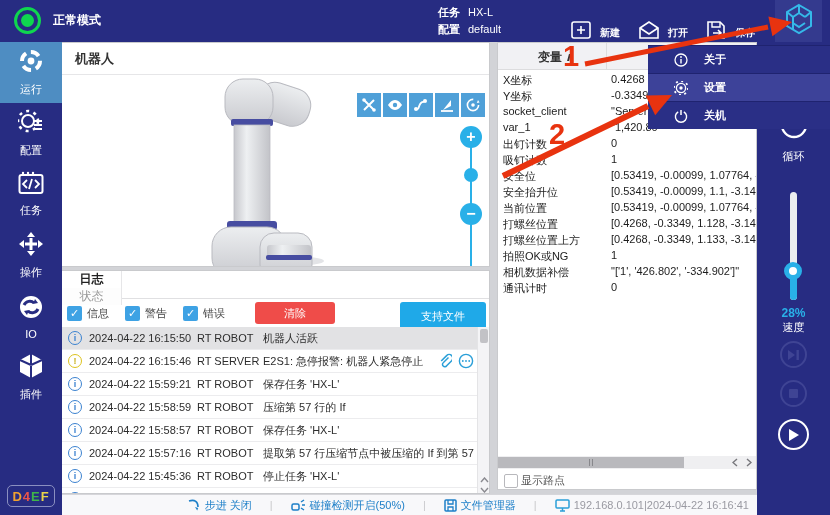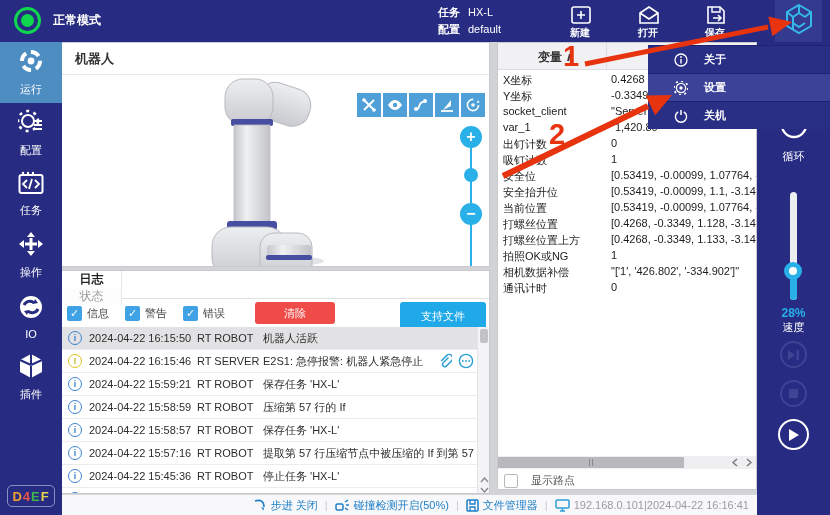--- a/index.html
+++ b/index.html
@@ -8,21 +8,21 @@
   #app { position:relative; width:830px; height:515px; background:#d2d3d7; overflow:hidden; }
 
   
   .topbar { position:absolute; left:0; top:0; width:830px; height:42px; background:#272c82; color:#fff; z-index:10; }
   .mode { position:absolute; left:14px; top:7px; display:flex; align-items:center; gap:12px; }
   .mode-ring { width:27px; height:27px; border-radius:50%; border:3px solid #0fd64f; display:flex; align-items:center; justify-content:center; }
   .mode-dot { width:13px; height:13px; border-radius:50%; background:#0fd64f; }
   .mode-label { font-size:12px; font-weight:bold; }
   .taskcfg { position:absolute; left:438px; top:4px; font-size:11px; line-height:17px; }
   .taskcfg .row span.lab { font-weight:bold; margin-right:8px; }
-  .tb-btn { position:absolute; top:3px; width:50px; height:38px; display:flex; flex-direction:column; align-items:flex-start; justify-content:space-between; padding:2px 0 1px; cursor:pointer; }
+  .tb-btn { position:absolute; top:3px; width:50px; height:38px; display:flex; align-items:flex-end; justify-content:space-between; padding:2px 0 1px; cursor:pointer; }
   .tb-btn svg { display:block; }
   .tb-btn .lbl { font-size:10px; font-weight:bold; }
   .logo-tile { position:absolute; right:8px; top:0; width:47px; height:42px; background:#343a8e; display:flex; align-items:center; justify-content:center; }
 
   
   .sidebar { position:absolute; left:0; top:42px; width:62px; height:473px; background:#272c82; z-index:5; }
   .side-item { width:62px; height:61px; display:flex; flex-direction:column; align-items:center; justify-content:center; gap:4px; color:#fff; cursor:pointer; }
   .side-item.active { background:#4e8dc2; }
   .side-item .lbl { font-size:11px; }
   .side-badge { position:absolute; left:7px; bottom:8px; width:48px; height:22px; border:1px solid #8a8fc0; border-radius:5px; display:flex; align-items:center; justify-content:center; font-size:13px; font-weight:bold; letter-spacing:1px; }
@@ -57,39 +57,39 @@
   .log-row.warning .log-icon::after { content:"!"; }
   .log-time { width:108px; flex:0 0 auto; }
   .log-source { width:66px; flex:0 0 auto; }
   .log-msg { flex:1; white-space:nowrap; overflow:hidden; }
   .log-attach { position:absolute; right:4px; top:3px; display:flex; gap:6px; align-items:center; }
   .log-scroll { position:absolute; right:0; top:56px; width:12px; height:168px; background:#f4f4f6; border-left:1px solid #e4e4e6; }
   .log-thumb { position:absolute; left:2px; top:2px; width:8px; height:14px; background:#c2c2c6; border-radius:2px; }
   .log-arrows { position:absolute; left:0; bottom:2px; width:12px; display:flex; flex-direction:column; gap:4px; align-items:center; color:#8a8a90; }
 
   
-  .statusbar { position:absolute; left:62px; top:494px; width:695px; height:21px; background:#f8f8fa; border-top:1px solid #d6d6da; display:flex; align-items:center; justify-content:flex-end; gap:7px; padding-right:8px; font-size:11px; }
+  .statusbar { position:absolute; left:62px; top:494px; width:695px; height:21px; background:#f8f8fa; border-top:1px solid #d6d6da; display:flex; align-items:center; justify-content:flex-end; gap:18px; padding-right:8px; font-size:11px; }
   .sb-item { display:flex; align-items:center; gap:4px; color:#1d7fc8; cursor:pointer; white-space:nowrap; }
   .sb-item.gray { color:#9a9aa2; cursor:default; }
   .sb-sep { color:#c8c8cc; }
 
   
   .vars-panel { position:absolute; left:497px; top:42px; width:260px; height:448px; background:#fff; border:1px solid #c9cacd; overflow:hidden; }
   .vars-header { height:27px; background:#f1f1f4; border-bottom:1px solid #dcdcde; position:relative; }
   .vars-header .ht { position:absolute; left:40px; top:6px; font-size:12px; font-weight:bold; color:#333; cursor:pointer; }
   .vars-header .hdiv { position:absolute; left:108px; top:0; width:1px; height:27px; background:#dcdcde; }
   .var-rows { position:absolute; left:0; top:30px; width:258px; }
   .var-row { height:16px; display:flex; font-size:11px; color:#1c1c1c; white-space:nowrap; }
   .var-name { width:113px; padding-left:5px; flex:0 0 auto; overflow:hidden; }
   .var-value { flex:1; overflow:hidden; }
   .vars-hscroll { position:absolute; left:0; top:413px; width:258px; height:13px; background:#efeff1; }
   .vars-hthumb { position:absolute; left:0; top:1px; width:186px; height:11px; background:#b9b9bd; display:flex; align-items:center; justify-content:center; gap:2px; }
   .vars-hthumb i { width:1px; height:7px; background:#88888c; }
   .vars-harrows { position:absolute; right:4px; top:0; height:13px; display:flex; gap:8px; align-items:center; color:#77777c; font-size:10px; font-weight:bold; }
-  .waypoints { position:absolute; left:6px; top:430px; display:flex; align-items:center; gap:13px; font-size:11px; color:#555; cursor:pointer; }
+  .waypoints { position:absolute; left:6px; top:430px; display:flex; align-items:center; gap:3px; font-size:11px; color:#555; cursor:pointer; }
   .waypoints .box { width:14px; height:14px; background:#fff; border:1px solid #b8b8bc; border-radius:2px; }
 
   
   .rightbar { position:absolute; left:757px; top:42px; width:73px; height:515px; background:#272c82; z-index:6; color:#fff; }
   .loop { position:absolute; left:0; top:66px; width:73px; text-align:center; cursor:pointer; }
   .loop .lbl { font-size:11px; margin-top:3px; }
   .slider { position:absolute; left:33px; top:150px; width:7px; height:108px; background:#eceef0; border-radius:4px; }
   .slider .fill { position:absolute; left:0; bottom:0; width:7px; height:30px; background:#29b0e8; border-radius:0 0 4px 4px; }
   .slider .handle { position:absolute; left:-6px; top:70px; width:18px; height:18px; border-radius:50%; background:#fff; border:5px solid #29b0e8; cursor:pointer; }
   .speedlbl { position:absolute; left:0; top:264px; width:73px; text-align:center; line-height:14px; }

